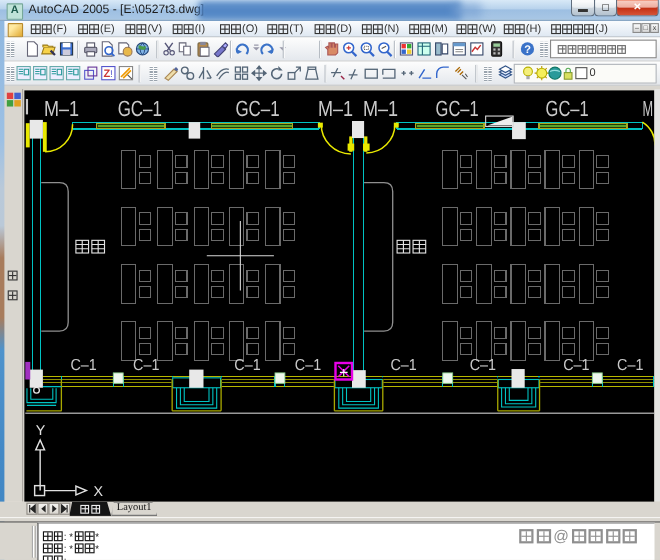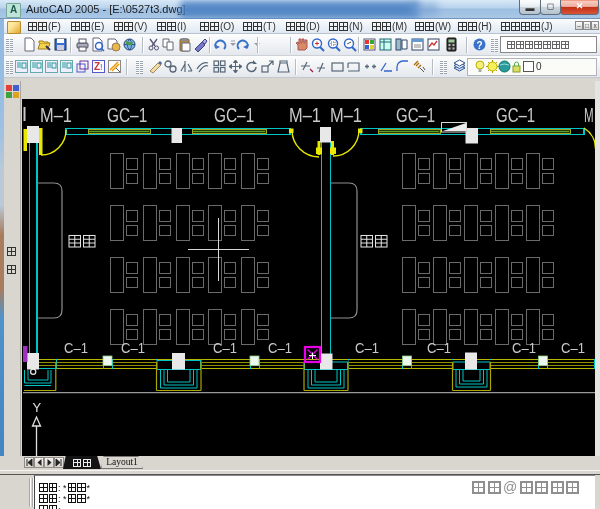--- a/index.html
+++ b/index.html
@@ -425,21 +425,21 @@
   </div>
 <div class="abs" id="mainbg"></div>
 <div class="abs" id="palsep"></div>
 <div class="abs" style="left:6px;top:84px"><svg width="13" height="13">
       <rect x="0" y="0" width="6" height="6" fill="#e04040"></rect>
       <rect x="7" y="0" width="6" height="6" fill="#4060d0"></rect>
       <rect x="0" y="7" width="6" height="6" fill="#40a040"></rect>
       <rect x="7" y="7" width="6" height="6" fill="#e0a020"></rect>
     </svg></div>
 <div class="abs" id="palette-label"><i class="z"></i><i class="z"></i></div>
-<div class="abs" style="left:22px;top:99px;width:573px;height:375px"><svg width="573" height="375" viewBox="22 81 573 375">
+<div class="abs" style="left:22px;top:82px;width:573px;height:375px"><svg width="573" height="375" viewBox="22 81 573 375">
       <rect x="22" y="81" width="573" height="375" fill="#000"></rect>
       <defs>
         <g id="zc" fill="none">
           <rect x="0" y="0" width="10" height="10"></rect>
           <path d="M0 3.3 H10 M0 6.6 H10 M5 0 V10"></path>
         </g>
       </defs>
       <g stroke="#00c3c3" stroke-width="1.1" fill="none" shape-rendering="crispEdges">
         <path d="M66 110.2 H290 M66 116.2 H290 M361 110.2 H584 M361 116.2 H584 M66 110 V116.5 M290 110 V116.5 M361 110 V116.5 M584 110 V116.5"></path>
         <path d="M29.5 124 V336 M37 124 V336 M321.5 124 V336 M330.5 124 V336"></path>

